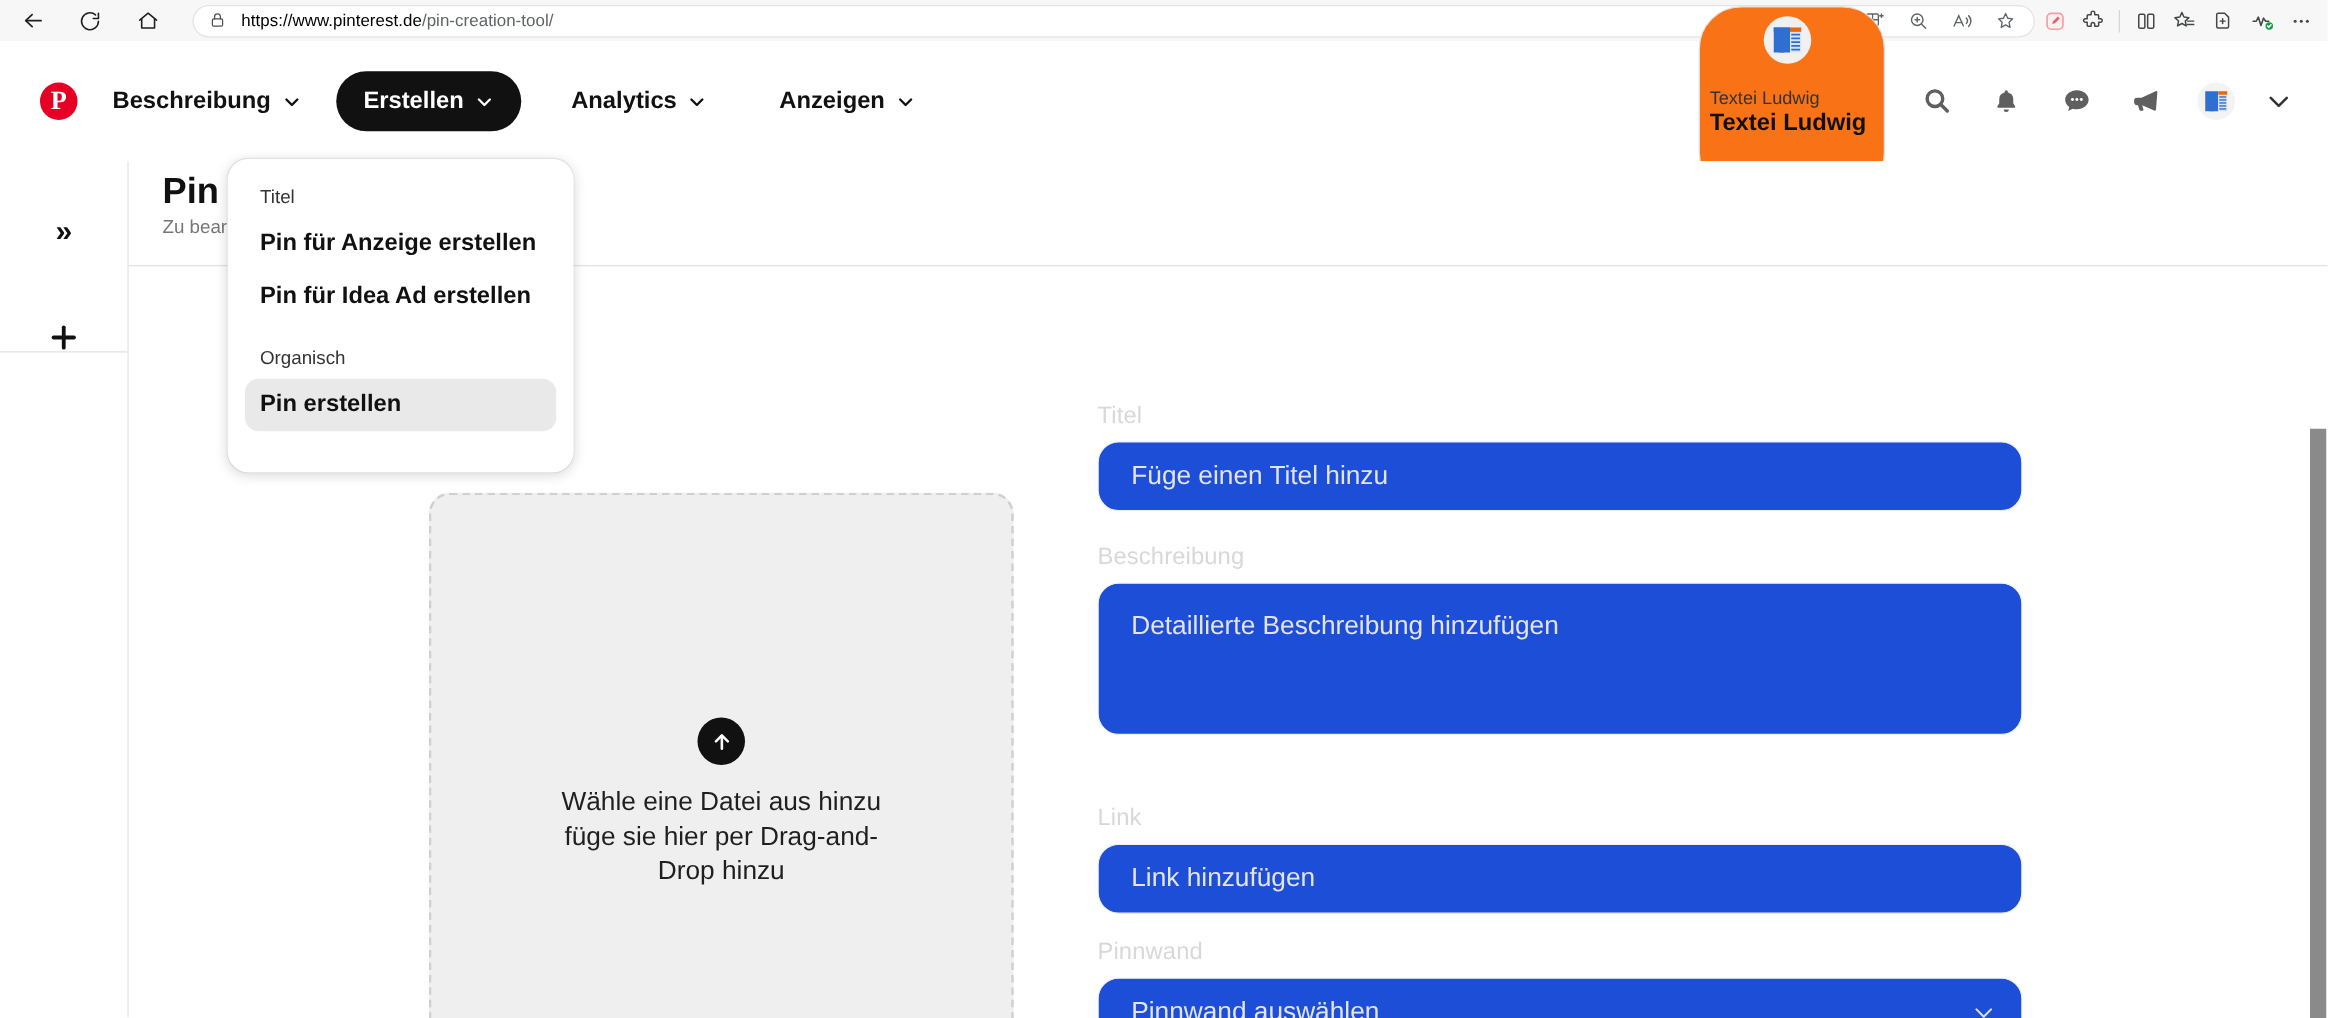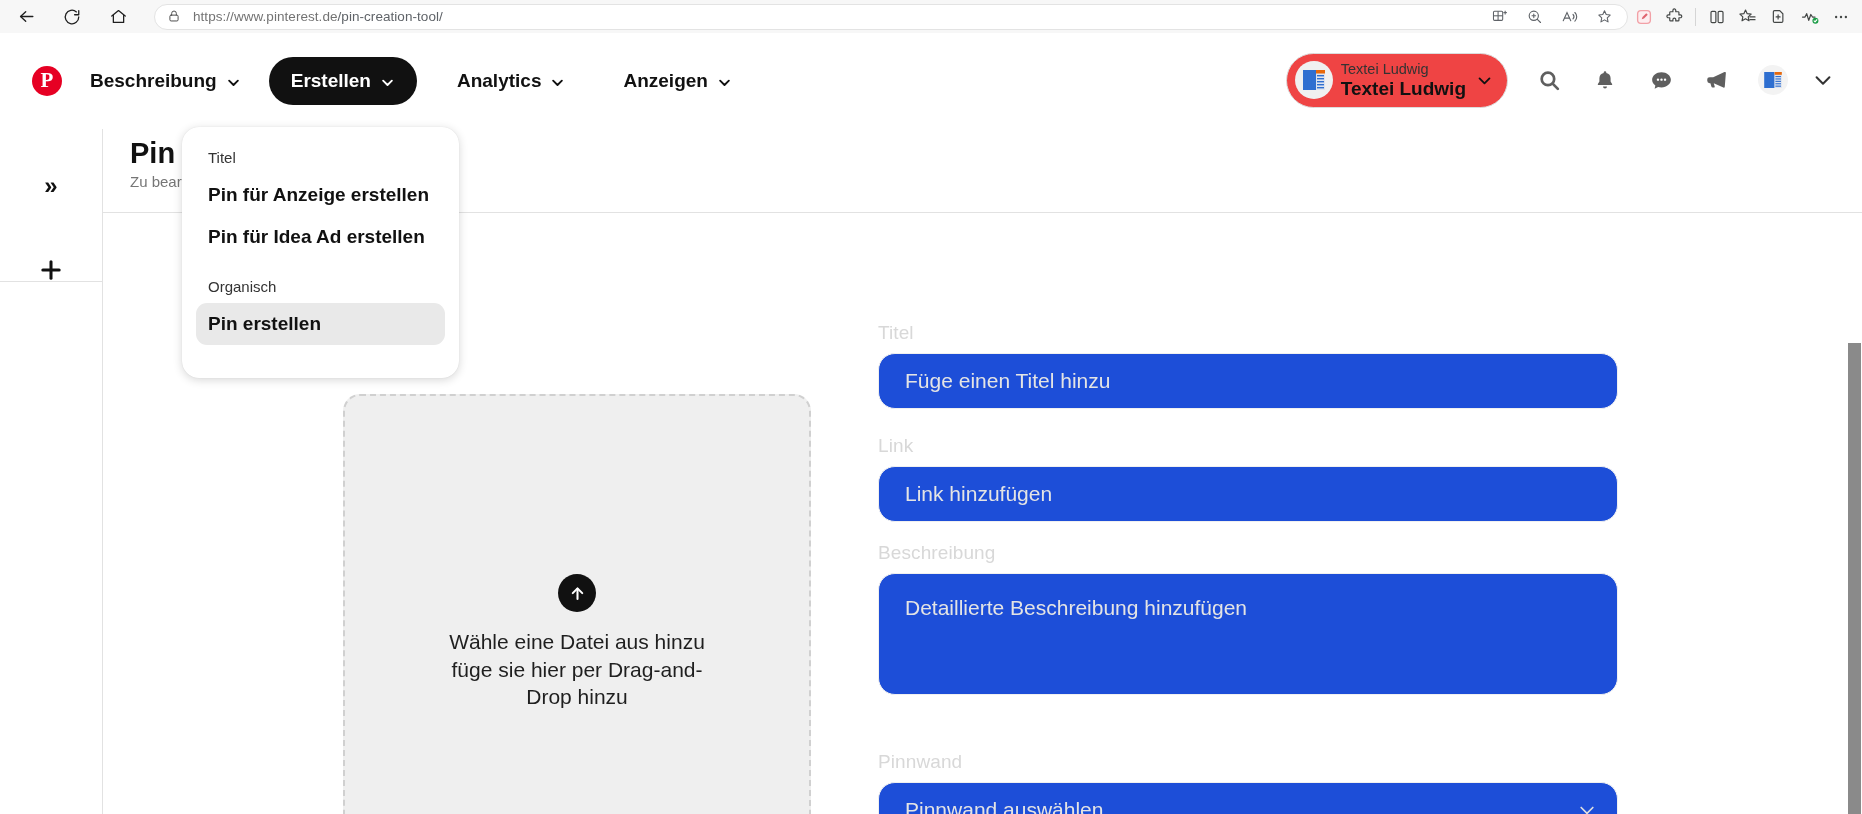--- a/index.html
+++ b/index.html
@@ -42,21 +42,21 @@
     max-width: 1680px;
   }
   #lock-icon { width: 16px; height: 16px; flex: 0 0 auto; color: #4d4d4d; margin-right: 10px; }
   #url-text {
     font-size: 13.5px;
     color: #5f6368;
     white-space: nowrap;
     letter-spacing: 0.05px;
     font-family: "Liberation Sans", sans-serif;
   }
-  #url-text b { color: #737373; font-weight: 400; }
+  #url-text b { color: #000000; font-weight: 400; }
   .addr-icons { margin-left: auto; display: flex; align-items: center; gap: 18px; padding-right: 4px; }
   .addr-icons .ic { width: 17px; height: 17px; color: #5f6368; }
 
   #chrome-right { display: flex; align-items: center; gap: 0px; padding-right: 6px; }
   #chrome-right .tb {
     width: 31px; height: 28px;
     display: flex; align-items: center; justify-content: center;
     color: #444746;
     border-radius: 5px;
     position: relative;
@@ -97,22 +97,23 @@
   #nav-analytics { margin-left: 22px; }
   #nav-anzeigen { margin-left: 22px; align-items: center; }
   .chev { width: 15px; height: 15px; flex: 0 0 auto; }
 
   #header-right { margin-left: auto; display: flex; align-items: center; }
   #account-pill {
     display: flex; align-items: center;
     border: 1px solid #dcdcdc;
     border-radius: 34px;
     padding: 7px 14px 7px 8px;
-    gap: 8px;
-    background: #ef4444;
+    gap: 20px;
+    background: #f97316;
+    flex-direction: column;
   }
   #account-avatar {
     width: 38px; height: 38px; border-radius: 50%;
     background: #f0f0f0;
     display: flex; align-items: center; justify-content: center;
     flex: 0 0 auto;
     overflow: hidden;
   }
   #account-text { line-height: 1.18; }
   #account-name-small { font-size: 14.5px; color: #333333; }
@@ -563,31 +564,31 @@
 
     <div id="form-col">
 
       <div class="field-group">
         <div class="field-label">Titel</div>
         <div class="field-box" id="field-titel-box">
           <span>Füge einen Titel hinzu</span>
         </div>
       </div>
 
+      <div class="field-group" id="group-desc">
+        <div class="field-label">Beschreibung</div>
+        <div class="field-box" id="field-desc-box">
+          <span>Detaillierte Beschreibung hinzufügen</span>
+        </div>
+      </div>
+
       <div class="field-group" id="group-link">
         <div class="field-label">Link</div>
         <div class="field-box" id="field-link-box">
           <span>Link hinzufügen</span>
-        </div>
-      </div>
-
-      <div class="field-group" id="group-desc">
-        <div class="field-label">Beschreibung</div>
-        <div class="field-box" id="field-desc-box">
-          <span>Detaillierte Beschreibung hinzufügen</span>
         </div>
       </div>
 
       <div class="field-group">
         <div class="field-label">Pinnwand</div>
         <div class="field-box" id="field-board-box">
           <span>Pinnwand auswählen</span>
           <span class="sel-chev">
             <svg width="20" height="20" viewBox="0 0 24 24" fill="none" stroke="currentColor" stroke-width="2" stroke-linecap="round" stroke-linejoin="round">
                 <polyline points="5,9 12,16 19,9"></polyline>

